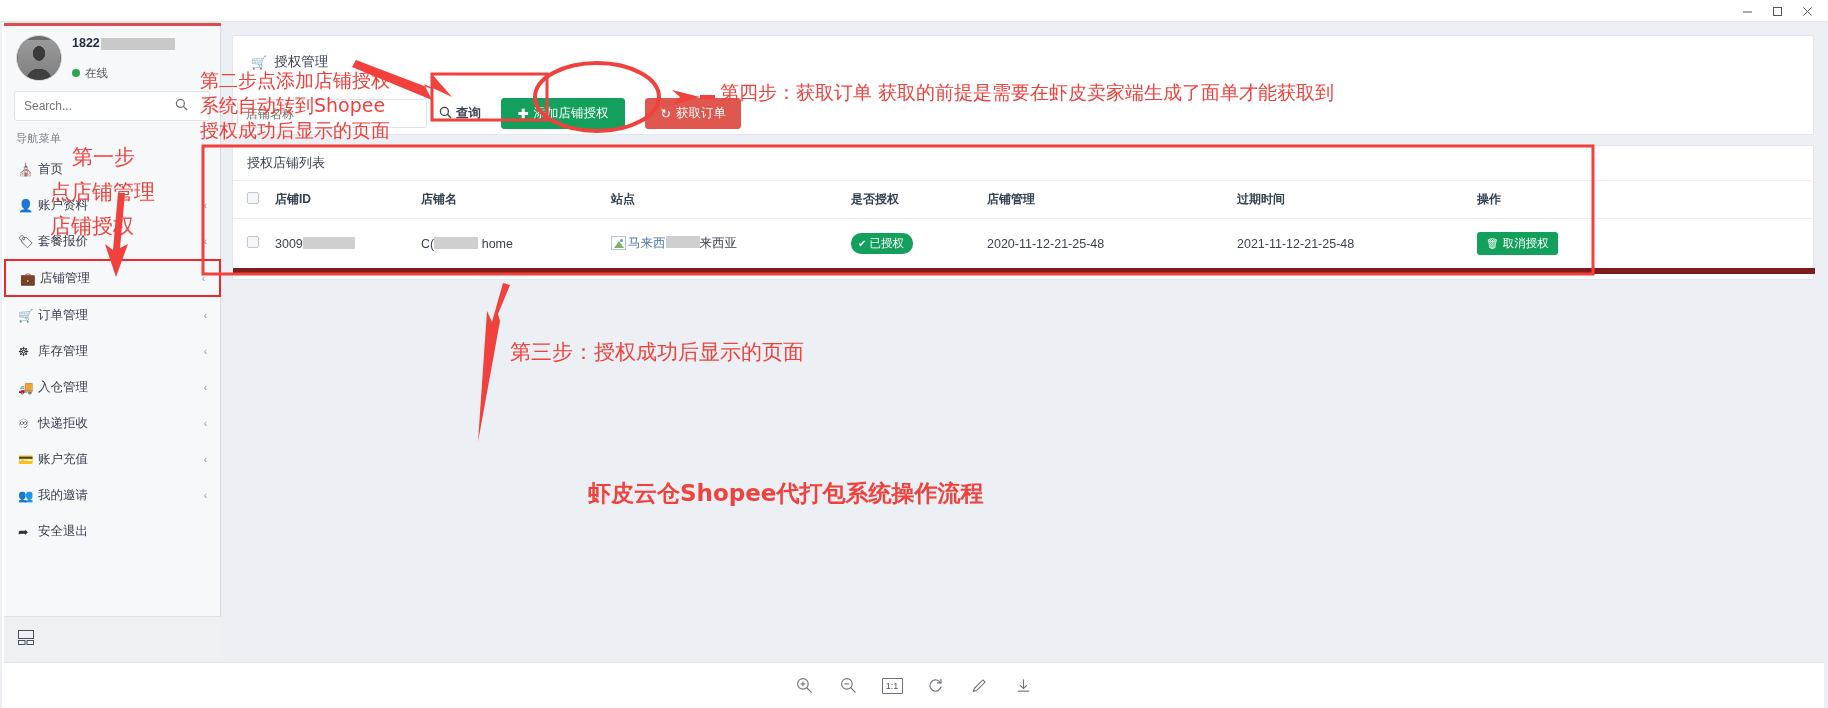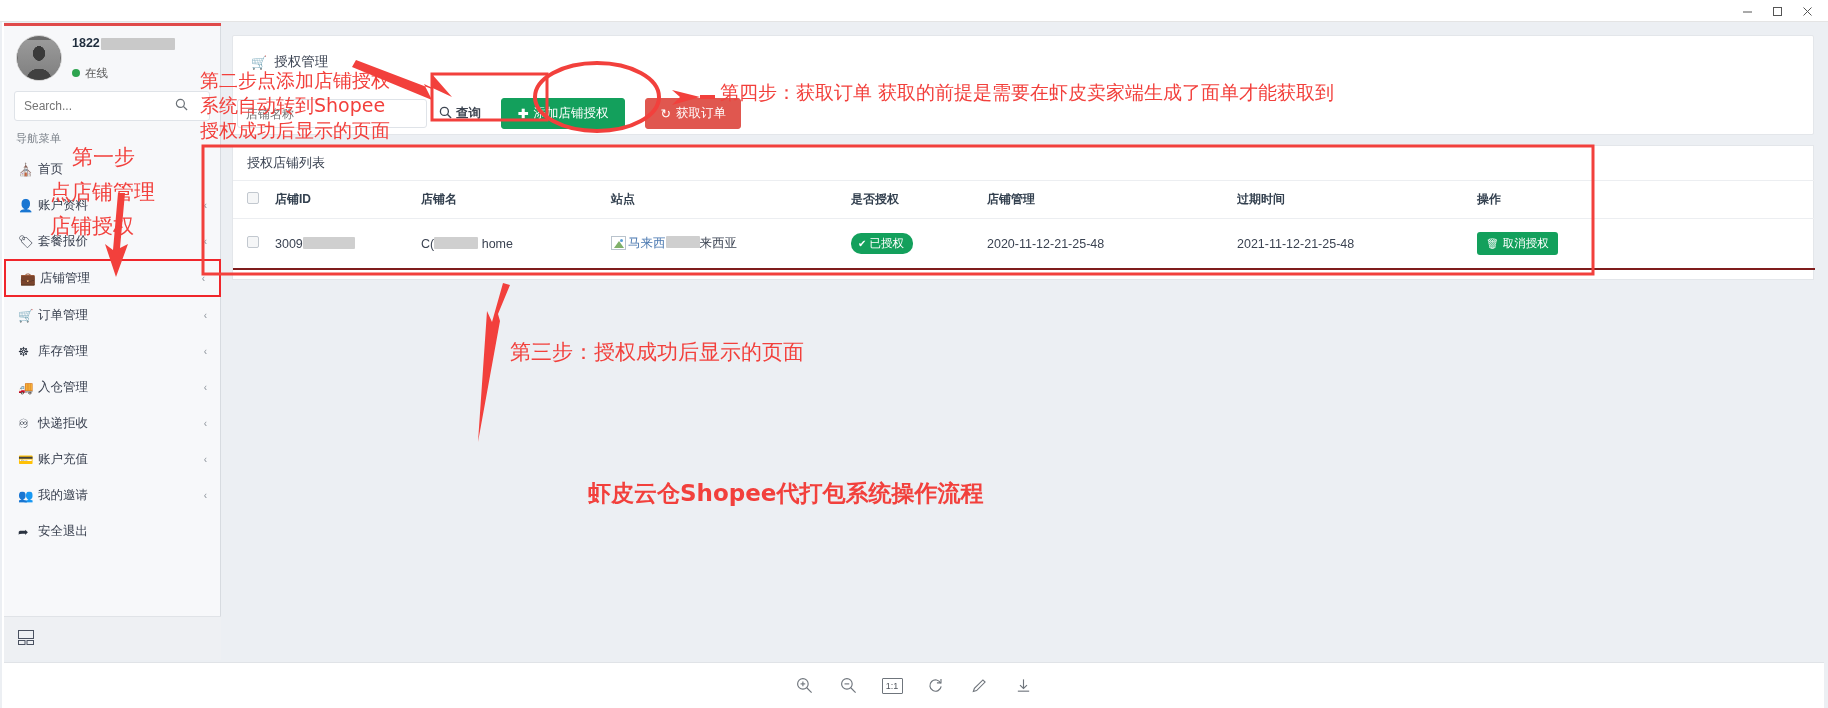--- a/index.html
+++ b/index.html
@@ -198,21 +198,21 @@
     position: absolute; left: 0; top: 34px;
     width: 1582px; border-collapse: collapse;
     font-size: 12.5px;
   }
   table.grid th {
     text-align: left; font-size: 12px; color: #33404f; font-weight: bold;
     padding: 10px 0 10px 0; border-bottom: 1px solid #eceef1;
     border-top: 1px solid #eceef1;
   }
   table.grid td {
-    padding: 13px 0; color: #3b4352; border-bottom: 2px solid #7f1d1d;
+    padding: 13px 0; color: #3b4352; border-bottom: 6px solid #7f1d1d;
     font-size: 12.5px;
   }
   .col-chk   { width: 42px; padding-left: 14px !important; }
   .col-id    { width: 146px; }
   .col-name  { width: 190px; }
   .col-site  { width: 240px; }
   .col-auth  { width: 136px; }
   .col-ctime { width: 250px; }
   .col-etime { width: 240px; }
   .col-op    { width: auto; }

